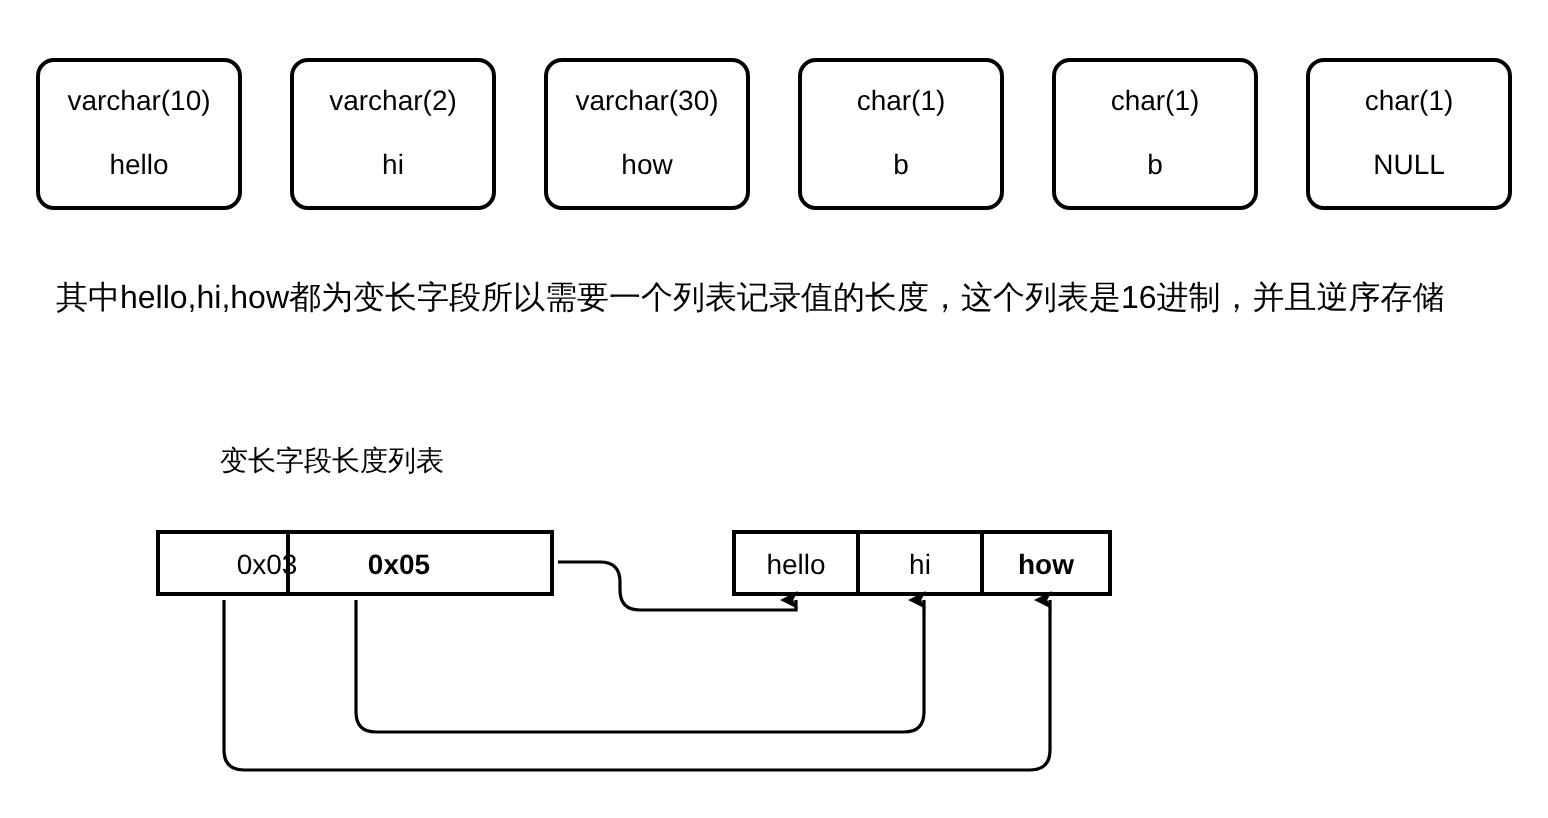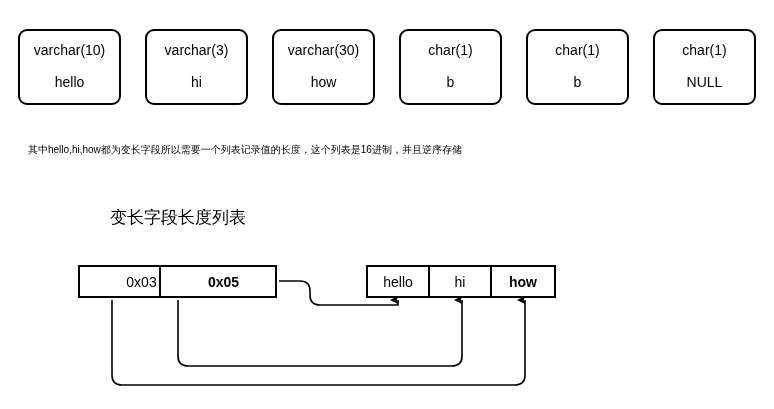--- a/index.html
+++ b/index.html
@@ -48,32 +48,32 @@
     font-size: 14px;
     line-height: 16px;
     white-space: nowrap;
   }
 
   
   #note-text {
     position: absolute;
     left: 28px;
     top: 140px;
-    font-size: 10px;
+    font-size: 16px;
     line-height: 20px;
     white-space: nowrap;
     letter-spacing: 0px;
   }
 
   
   #list-caption {
     position: absolute;
     left: 110px;
-    top: 208px;
-    font-size: 17px;
+    top: 220px;
+    font-size: 14px;
     line-height: 20px;
     white-space: nowrap;
   }
 
   .cell-row {
     position: absolute;
     display: flex;
     box-sizing: border-box;
     border: 2px solid #000000;
     background: #ffffff;
@@ -93,21 +93,21 @@
     border-right: none;
     font-weight: bold;
   }
 
   #len-row {
     left: 78px;
     top: 265px;
     width: 199px;
     height: 33px;
   }
-  #len-row .cell { width: 81px; padding-left: 44px; }
+  #len-row .cell { width: 65px; padding-left: 44px; }
 
   #val-row {
     left: 366px;
     top: 265px;
     width: 190px;
     height: 33px;
   }
   #val-row .cell { width: 62.6px; }
 
   #connectors {
@@ -123,21 +123,21 @@
 <body>
 
 <div id="field-row">
 
   <div class="field-box">
     <span class="field-type">varchar(10)</span>
     <span class="field-value">hello</span>
   </div>
 
   <div class="field-box">
-    <span class="field-type">varchar(3)</span>
+    <span class="field-type">varchar(2)</span>
     <span class="field-value">hi</span>
   </div>
 
   <div class="field-box">
     <span class="field-type">varchar(30)</span>
     <span class="field-value">how</span>
   </div>
 
   <div class="field-box">
     <span class="field-type">char(1)</span>

